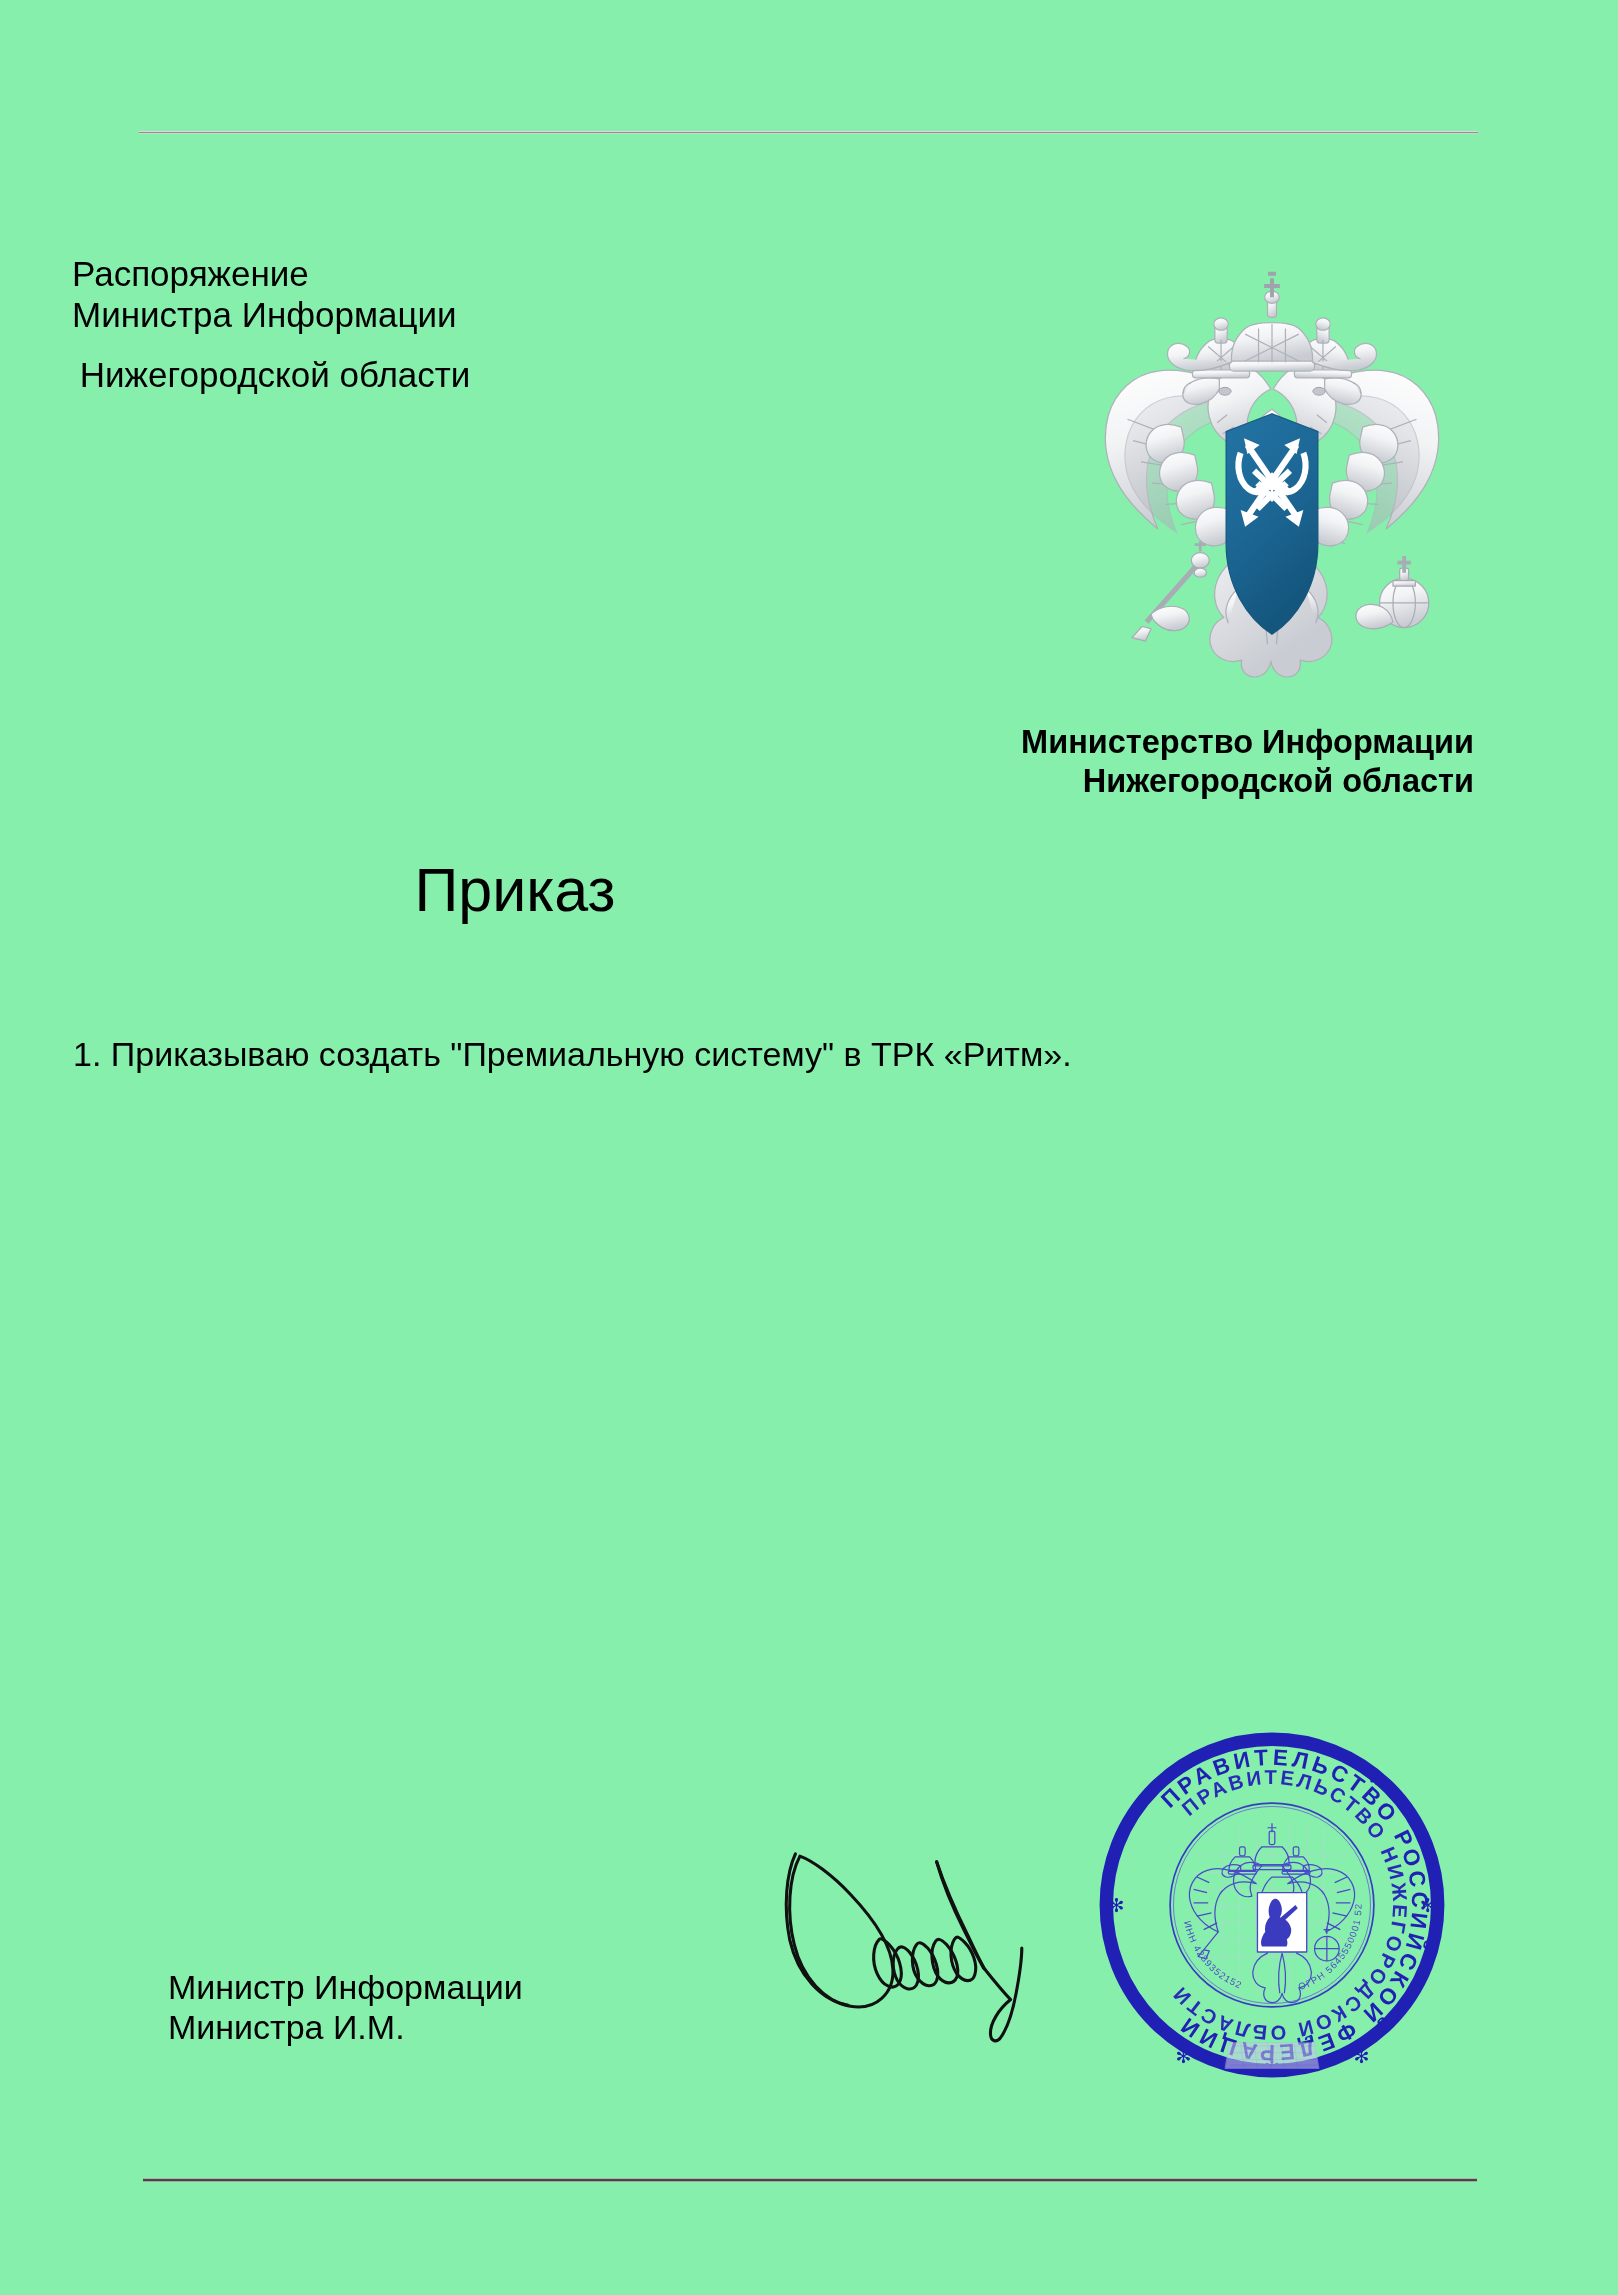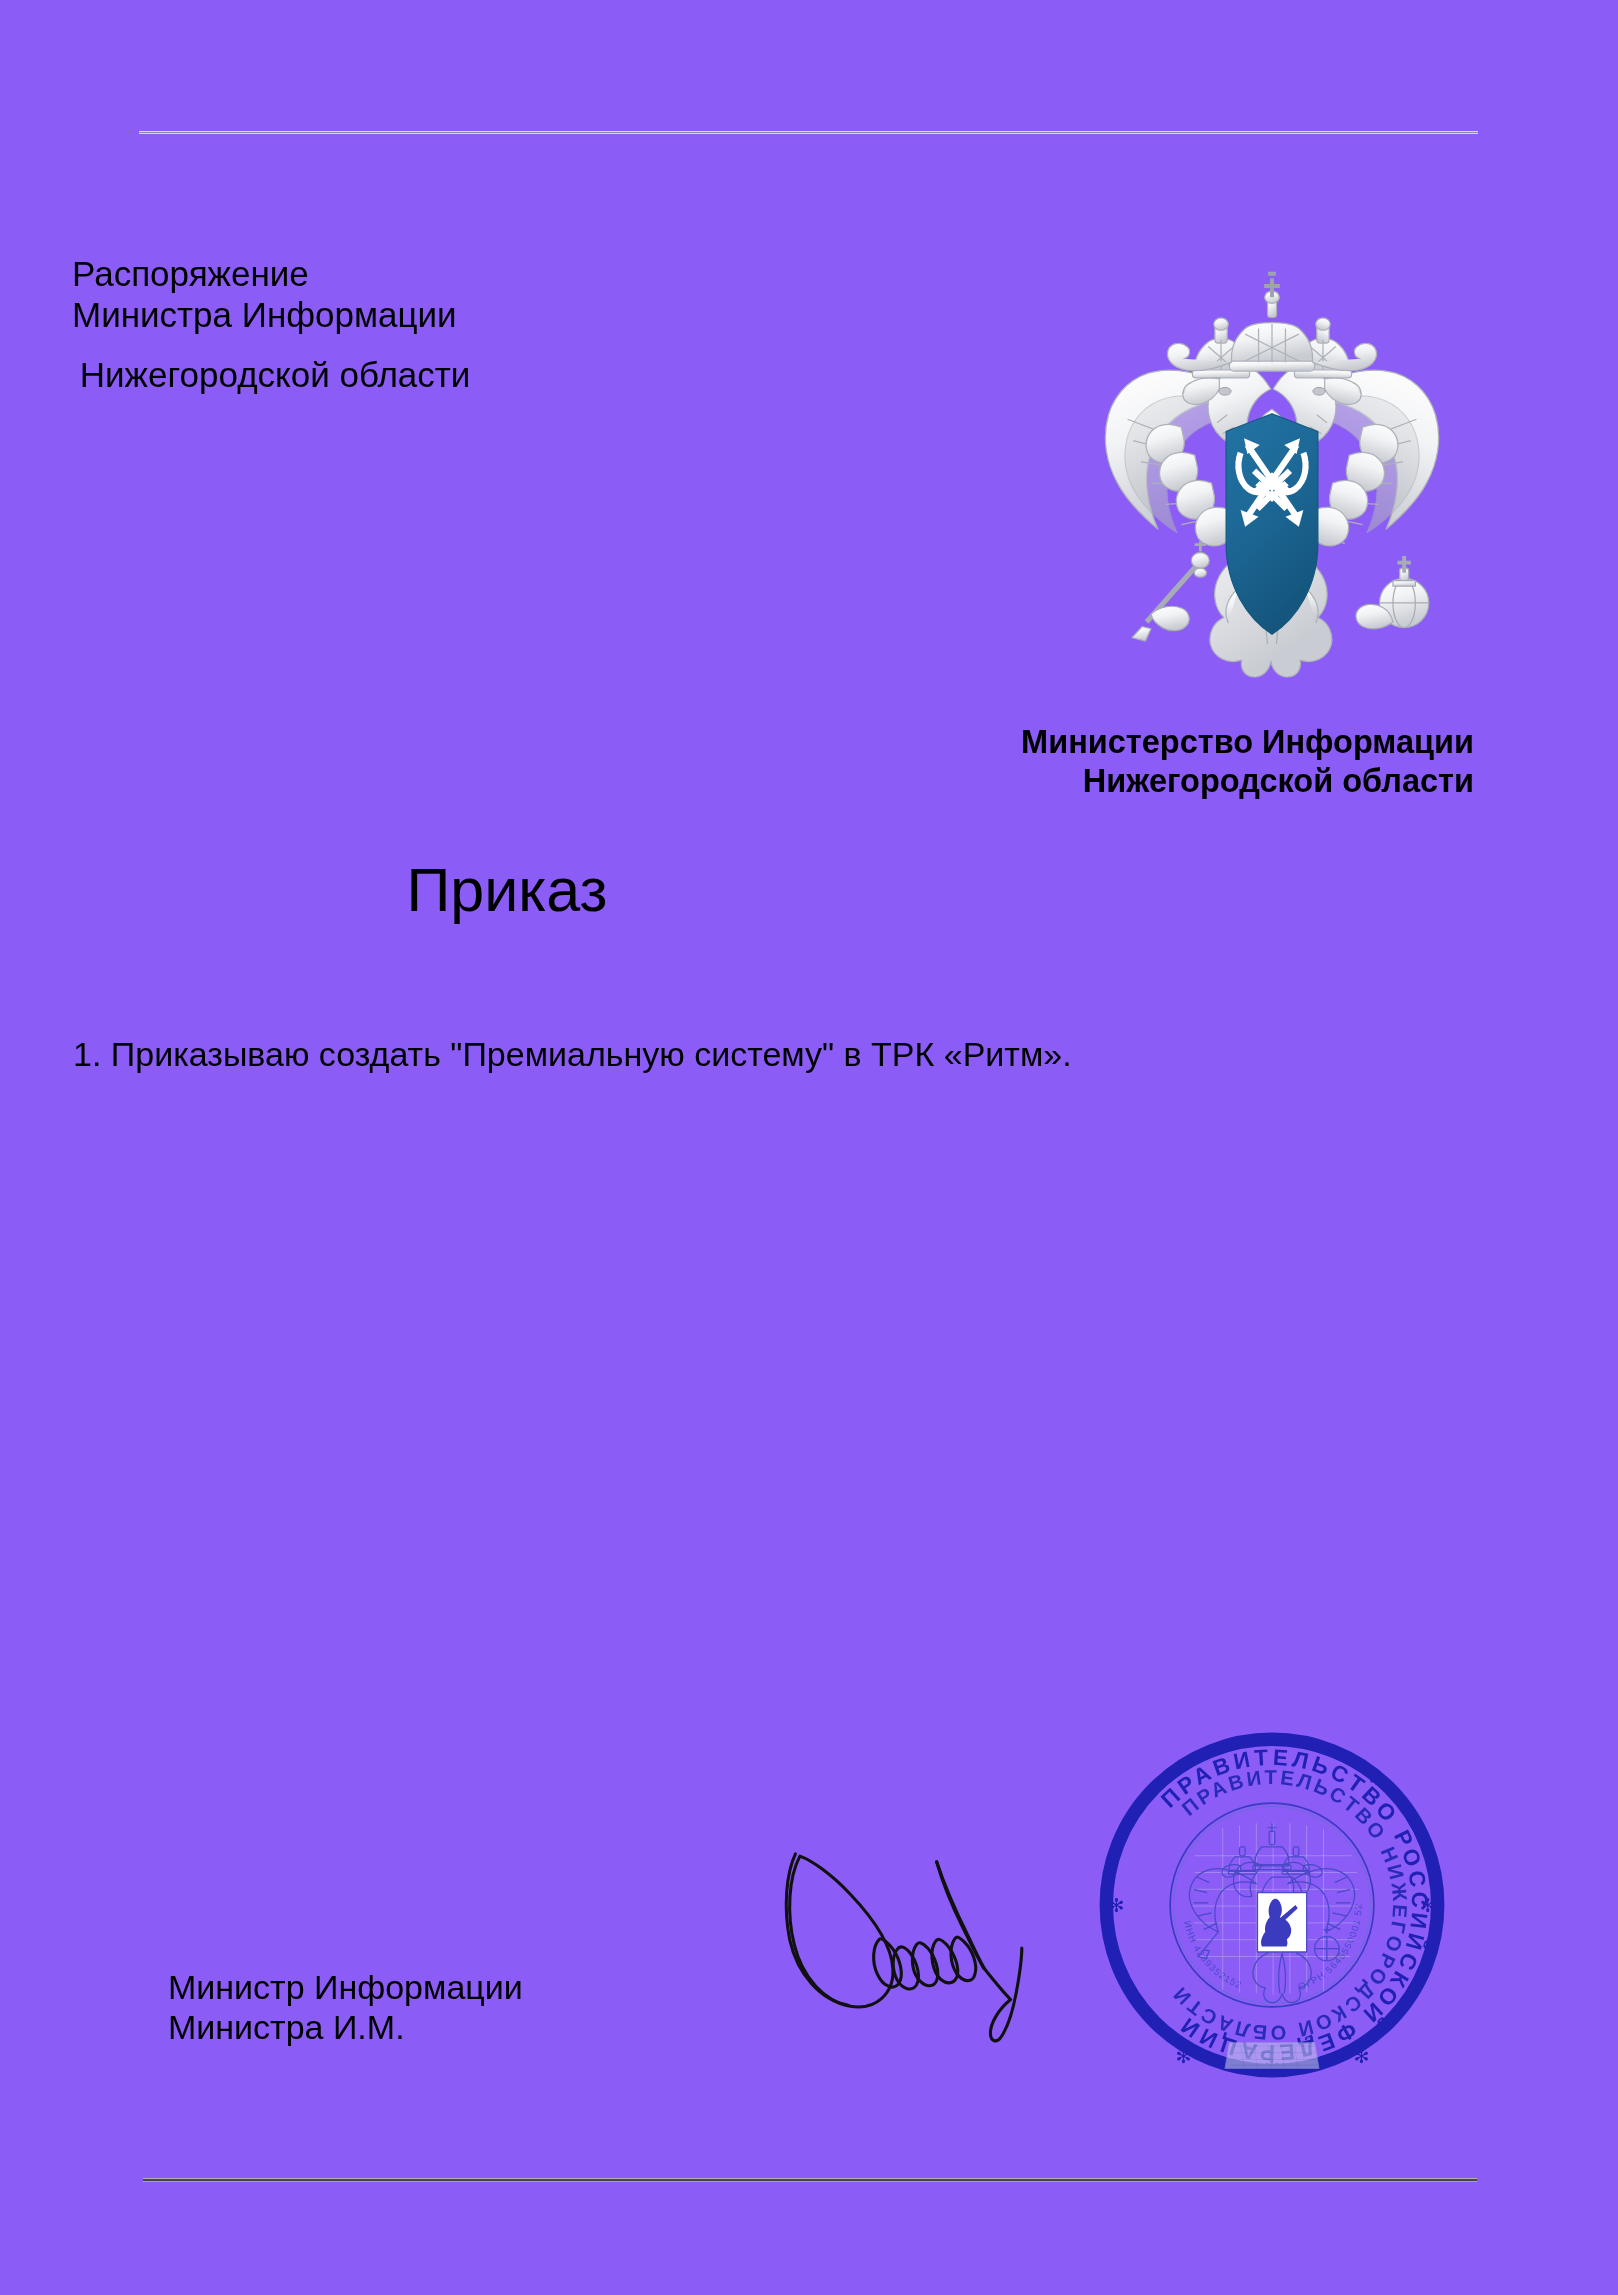--- a/index.html
+++ b/index.html
@@ -9,21 +9,21 @@
     background: #ffffff;
   }
   body {
     font-family: "Liberation Sans", "DejaVu Sans", sans-serif;
     color: #000000;
   }
   #page {
     position: relative;
     width: 1619px;
     height: 2295px;
-    background: #8b5cf6;
+    background: #86efac;
     overflow: hidden;
   }
 
   
   .rule {
     position: absolute;
     left: 139px;
     width: 1339px;
     height: 3.4px;
     background: linear-gradient(to bottom,#ffffff 0%,#d8d8d8 18%,#8e8e8e 50%,#d0d0d0 82%,#ffffff 100%);
@@ -64,21 +64,21 @@
     font-size: 32.5px;
     line-height: 39px;
     font-stretch: condensed;
     white-space: nowrap;
     font-weight: bold;
   }
 
   
   .doc-title {
     position: absolute;
-    left: 8px;
+    left: 16px;
     top: 857px;
     width: 998px;
     text-align: center;
     font-size: 61px;
     line-height: 66px;
     font-stretch: condensed;
   }
 
   
   .body-list {

